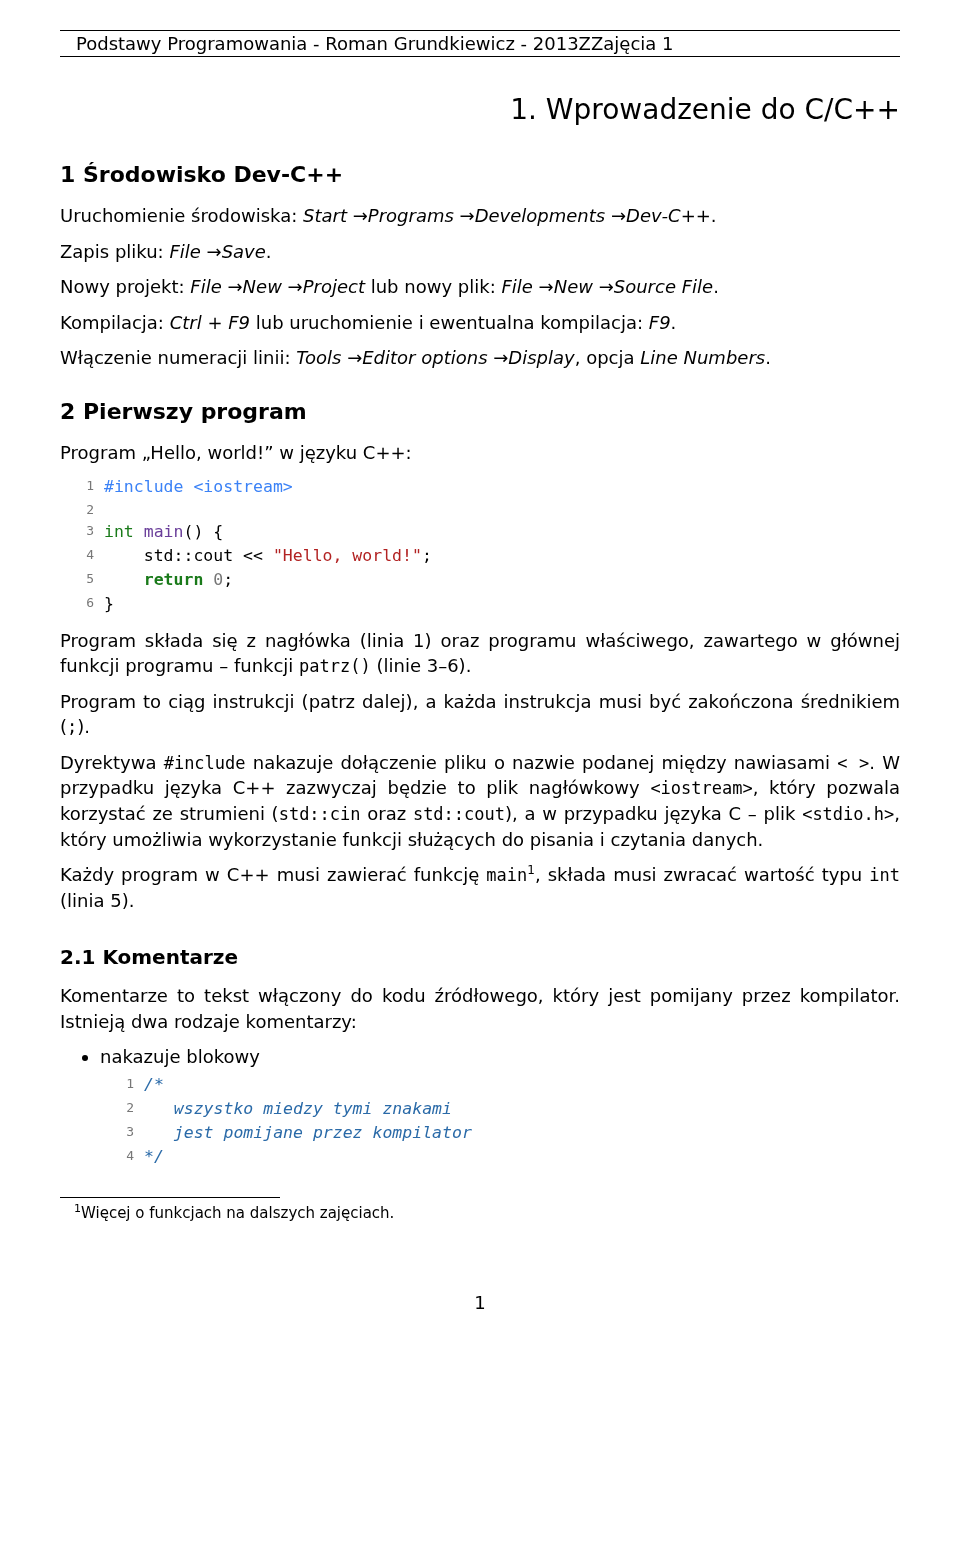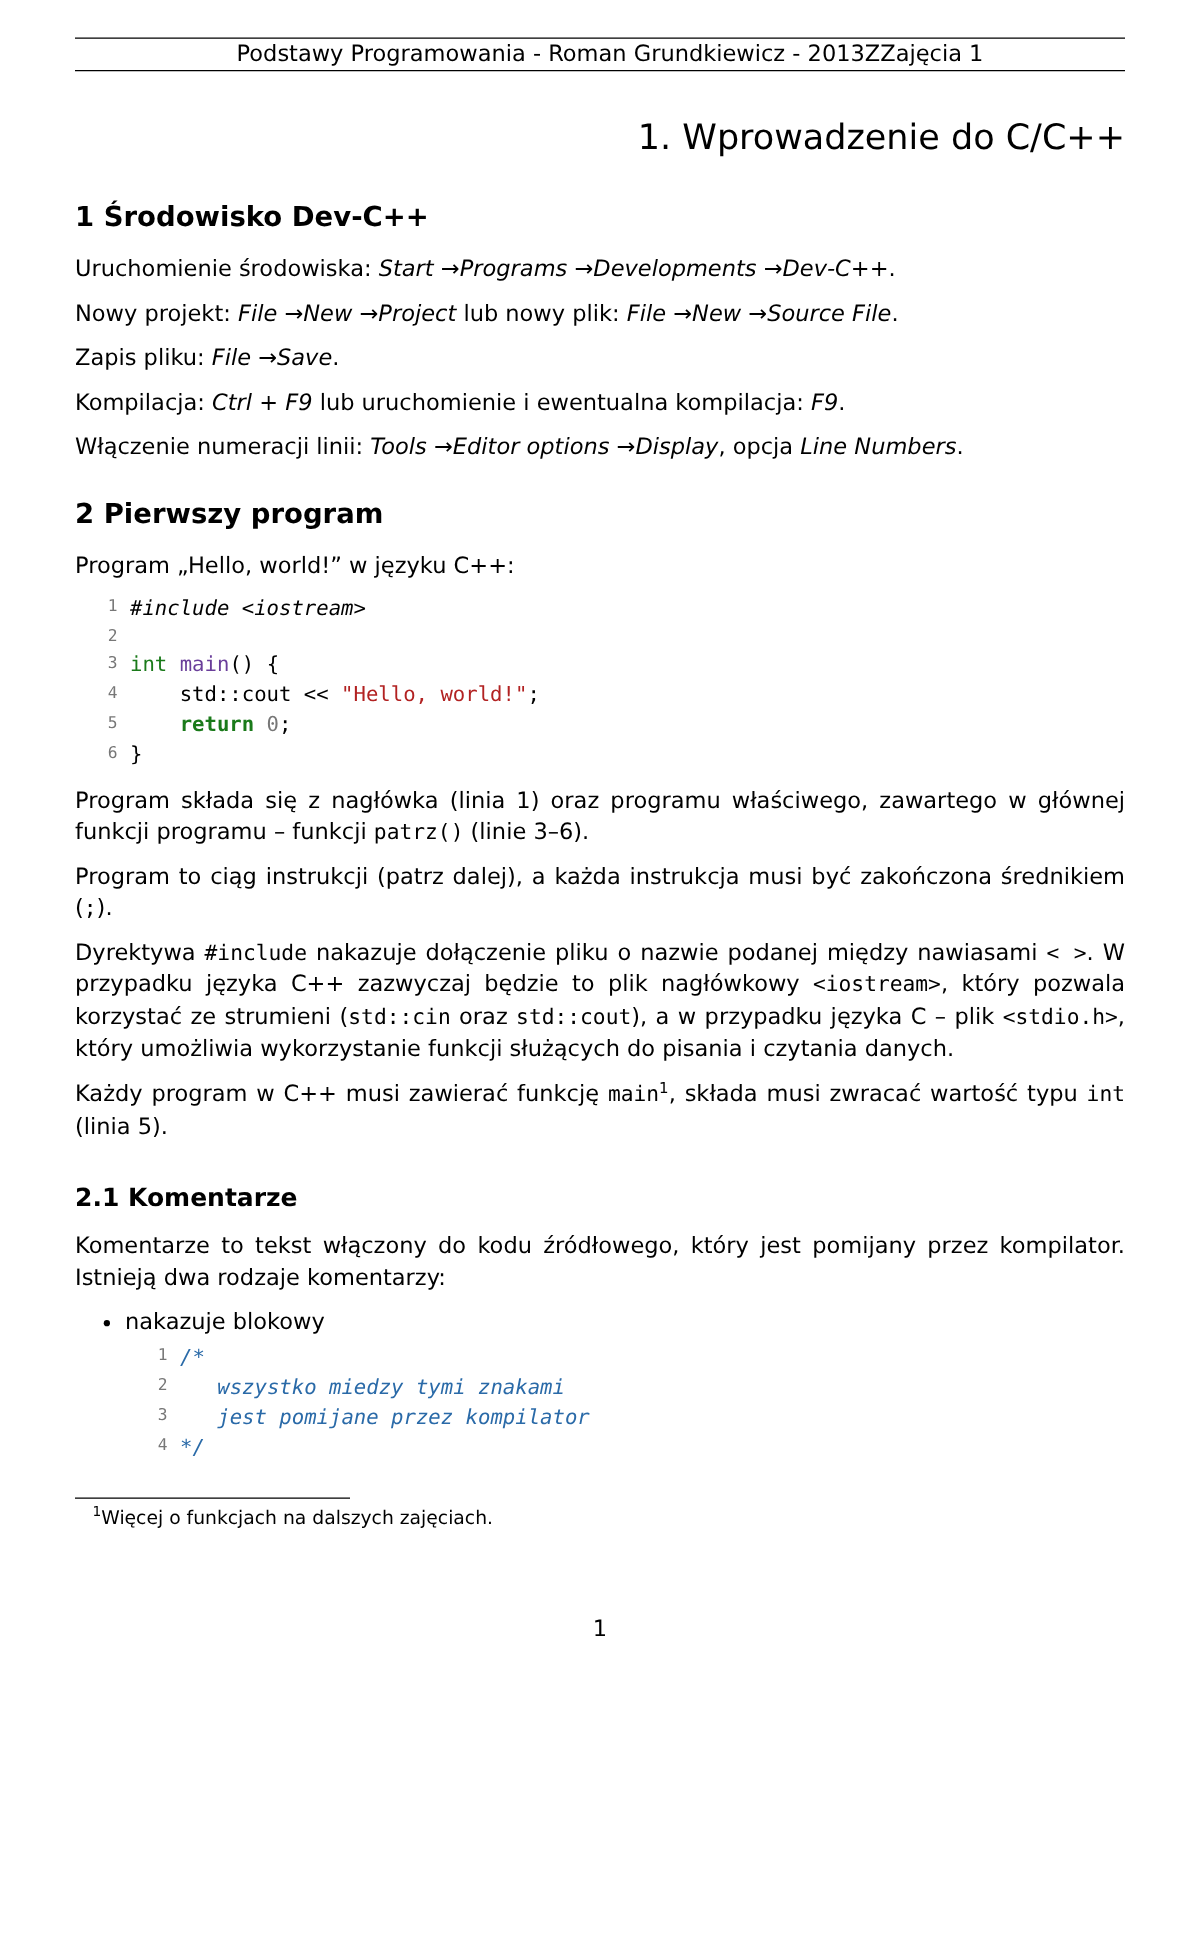--- a/index.html
+++ b/index.html
@@ -19,21 +19,21 @@
     border-top: 1px solid #000;
     margin: 0 0 2px 0;
   }
   .hr-sep {
     border: none;
     border-top: 1px solid #000;
     margin: 2px 0 0 0;
   }
   .header-row {
     display: flex;
-    justify-content: center;
+    justify-content: flex-start;
     font-size: 18px;
     margin-left: 16px;
   }
   .title {
     text-align: right;
     font-size: 28px;
     margin-top: 36px;
     margin-bottom: 36px;
     font-weight: normal;
   }
@@ -67,21 +67,21 @@
   .gutter {
     width: 34px;
     text-align: right;
     color: #777;
     font-size: 13px;
     padding-right: 10px;
     user-select: none;
     padding-top: 2px;
   }
   .code-text { white-space: pre; }
-  .c-prep   { color: #000000; font-style: italic; }
+  .c-prep   { color: #3b82f6; }
   .c-type   { color: #1a7a1a; }
   .c-kw     { color: #1a7a1a; font-weight: bold; }
   .c-func   { color: #6a3e9a; }
   .c-str    { color: #b22222; }
   .c-num    { color: #777777; }
   .c-cmt    { color: #2a6aa8; font-style: italic; }
   .tt {
     font-family: "DejaVu Sans Mono", Consolas, monospace;
     font-size: 17px;
   }
@@ -119,25 +119,25 @@
 
   <div class="title">1. Wprowadzenie do C/C++</div>
 
   <div class="sec">1   Środowisko Dev-C++</div>
 
   <p>
     <span>Uruchomienie środowiska: </span><span class="it">Start</span><span class="it arrow">&nbsp;→</span><span class="it">Programs</span><span class="it arrow">&nbsp;→</span><span class="it">Developments</span><span class="it arrow">&nbsp;→</span><span class="it">Dev-C++</span><span>.</span>
   </p>
 
   <p>
+    <span>Zapis pliku: </span><span class="it">File</span><span class="it arrow">&nbsp;→</span><span class="it">Save</span><span>.</span>
+  </p>
+
+  <p>
     <span>Nowy projekt: </span><span class="it">File</span><span class="it arrow">&nbsp;→</span><span class="it">New</span><span class="it arrow">&nbsp;→</span><span class="it">Project</span><span> lub nowy plik: </span><span class="it">File</span><span class="it arrow">&nbsp;→</span><span class="it">New</span><span class="it arrow">&nbsp;→</span><span class="it">Source File</span><span>.</span>
-  </p>
-
-  <p>
-    <span>Zapis pliku: </span><span class="it">File</span><span class="it arrow">&nbsp;→</span><span class="it">Save</span><span>.</span>
   </p>
 
   <p>
     <span>Kompilacja: </span><span class="it">Ctrl + F9</span><span> lub uruchomienie i ewentualna kompilacja: </span><span class="it">F9</span><span>.</span>
   </p>
 
   <p>
     <span>Włączenie numeracji linii: </span><span class="it">Tools</span><span class="it arrow">&nbsp;→</span><span class="it">Editor options</span><span class="it arrow">&nbsp;→</span><span class="it">Display</span><span>, opcja </span><span class="it">Line Numbers</span><span>.</span>
   </p>
 

